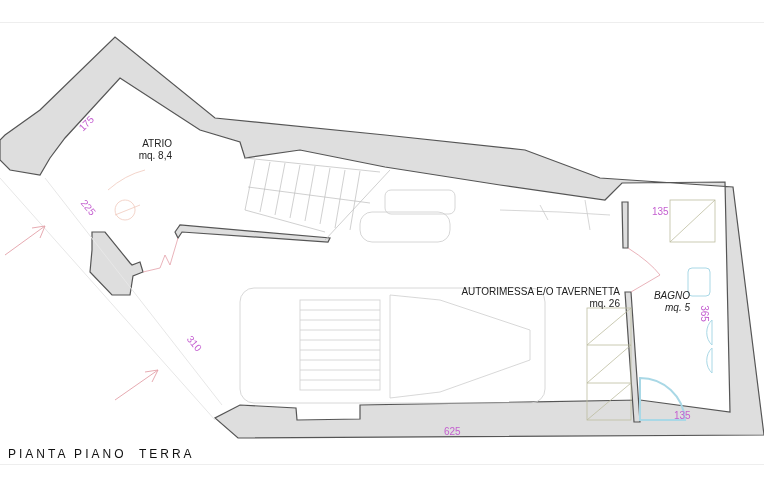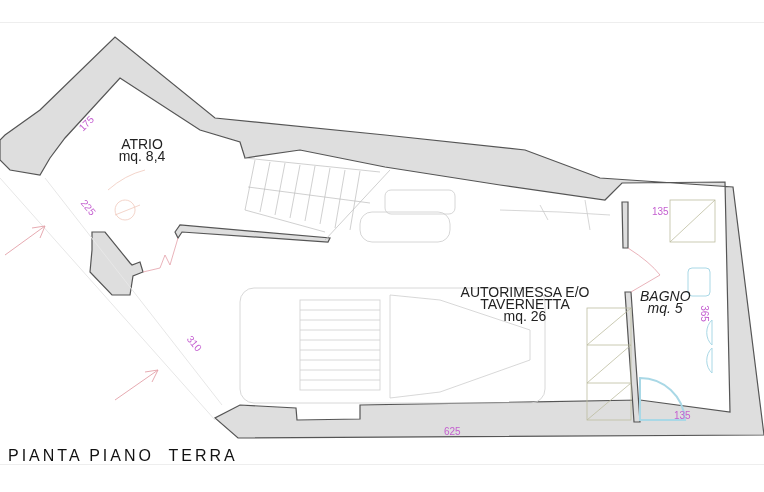--- a/index.html
+++ b/index.html
@@ -1,20 +1,20 @@
 <!DOCTYPE html>
 <html><head>
 <meta charset="utf-8">
 <style>
   html, body { margin:0; padding:0; background:#ffffff; }
   body { width:764px; height:492px; position:relative; overflow:hidden; font-family:"Liberation Sans", sans-serif; }
   #plan { position:absolute; left:0; top:0; width:764px; height:492px; }
-  .room-label { position:absolute; font-size:14px; color:#222; text-align:center; line-height:12px; }
+  .room-label { position:absolute; font-size:10px; color:#222; text-align:right; line-height:12px; }
   .dim { position:absolute; font-size:10px; color:#c45fd0; }
-  .title { position:absolute; left:8px; top:447px; font-size:16px; letter-spacing:3px; color:#111; }
+  .title { position:absolute; left:8px; top:447px; font-size:12px; letter-spacing:3px; color:#111; }
   .topline { position:absolute; left:0; top:22px; width:764px; height:1px; background:#eee; }
   .baseline { position:absolute; left:0; top:464px; width:764px; height:1px; background:#eee; }
 </style>
 </head>
 <body>
 
 <div class="topline"></div>
 <div class="baseline"></div>
 
 <svg id="plan" viewBox="0 0 764 492" xmlns="http://www.w3.org/2000/svg">

